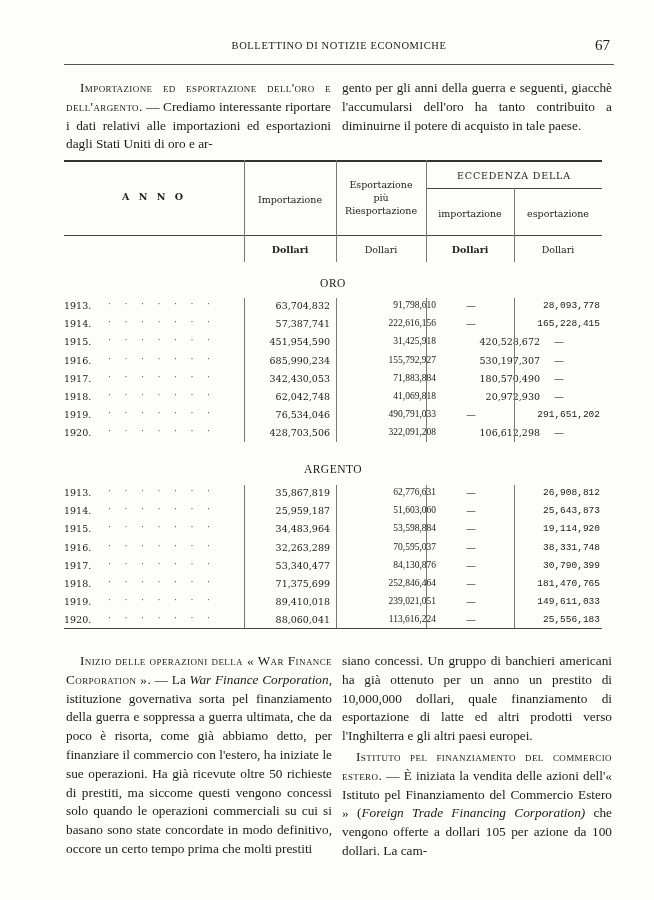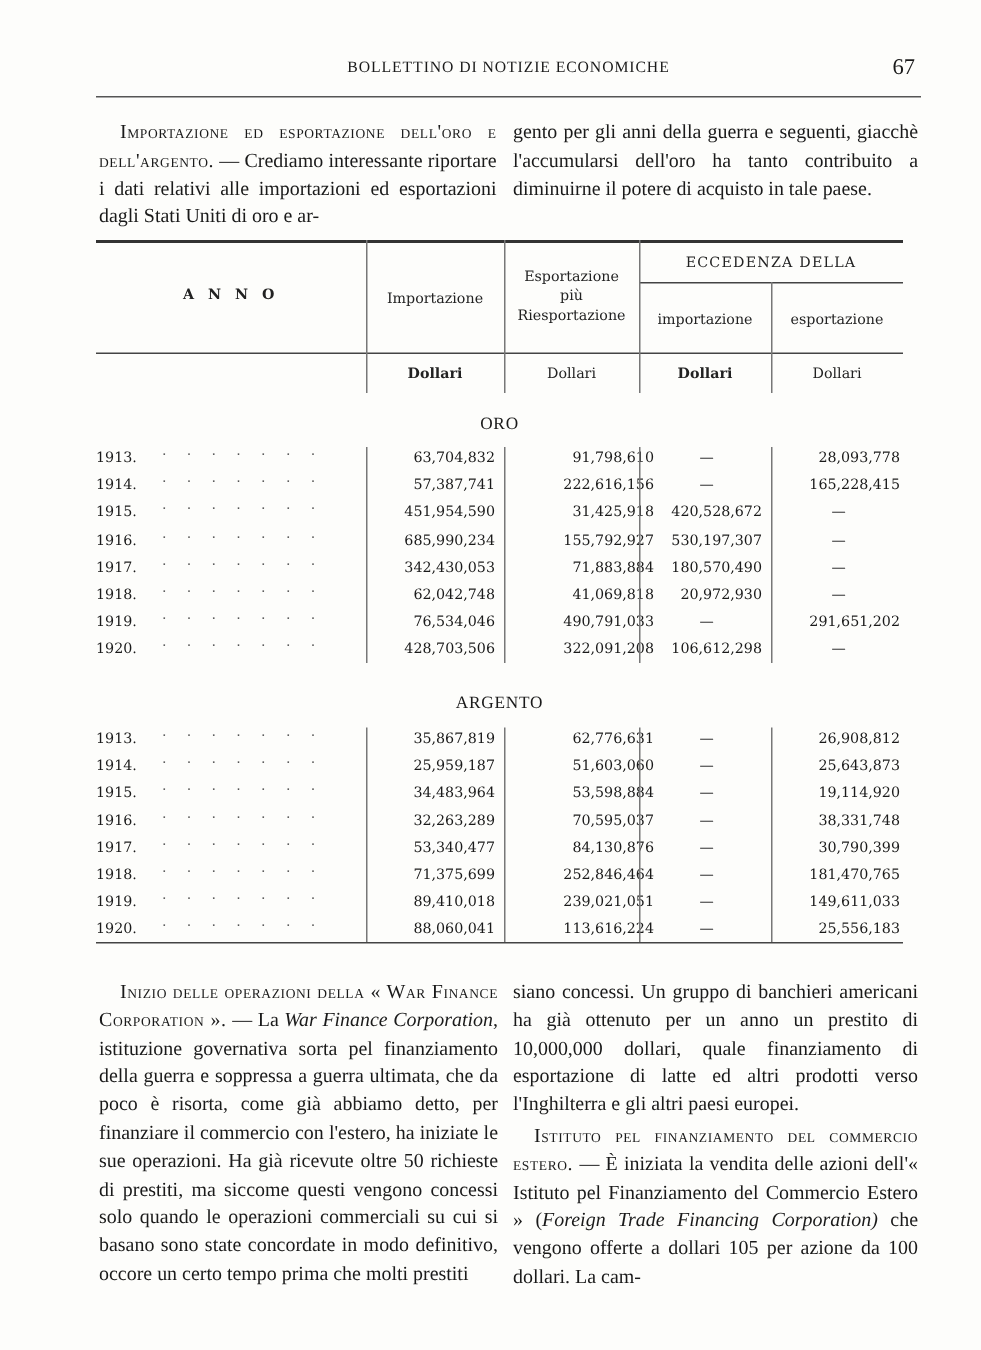--- a/index.html
+++ b/index.html
@@ -29,23 +29,23 @@
   .rule { position: absolute; left: 0; width: 538px; border-top: 1px solid #444; }
   .vline { position: absolute; border-left: 1px solid #777; }
   .hdr { position: absolute; font-size: 9.5px; text-align: center; font-weight: bold; color: #222; }
   .hdr.light { font-weight: normal; }
   .section-label { position: absolute; left: 0; width: 538px; text-align: center; font-size: 11.5px; letter-spacing: 0.5px; font-family: "Liberation Serif", serif; }
   .row { position: absolute; left: 0; width: 538px; height: 19px; font-size: 9.5px; }
   .row .yr { position: absolute; left: 0; top: 0; }
   .row .dots { position: absolute; left: 44px; top: -2px; letter-spacing: 13.5px; color: #555; }
   .row .c { position: absolute; top: 0; text-align: right; }
   .c1 { left: 180px; width: 86px; }
-  .c2 { left: 275px; width: 97px; }
-  .c3 { left: 383px; width: 90px; }
-  .c4 { left: 440px; width: 96px; }
+  .c2 { left: 275px; width: 97px; font-family: Liberation Serif, serif; }
+  .c3 { left: 383px; width: 90px; padding-left: 32px; }
+  .c4 { left: 440px; width: 96px; font-family: Liberation Mono, monospace; }
   .dash-cell { left: 362px; width: 90px; text-align: center !important; }
   .dash-cell4 { left: 455px; width: 80px; text-align: center !important; }
 
   .body-left { left: 66px; width: 266px; top: 652px; }
   .body-right { left: 342px; width: 270px; top: 652px; }
 </style>
 </head>
 <body>
 
 <div class="abs running-head">

